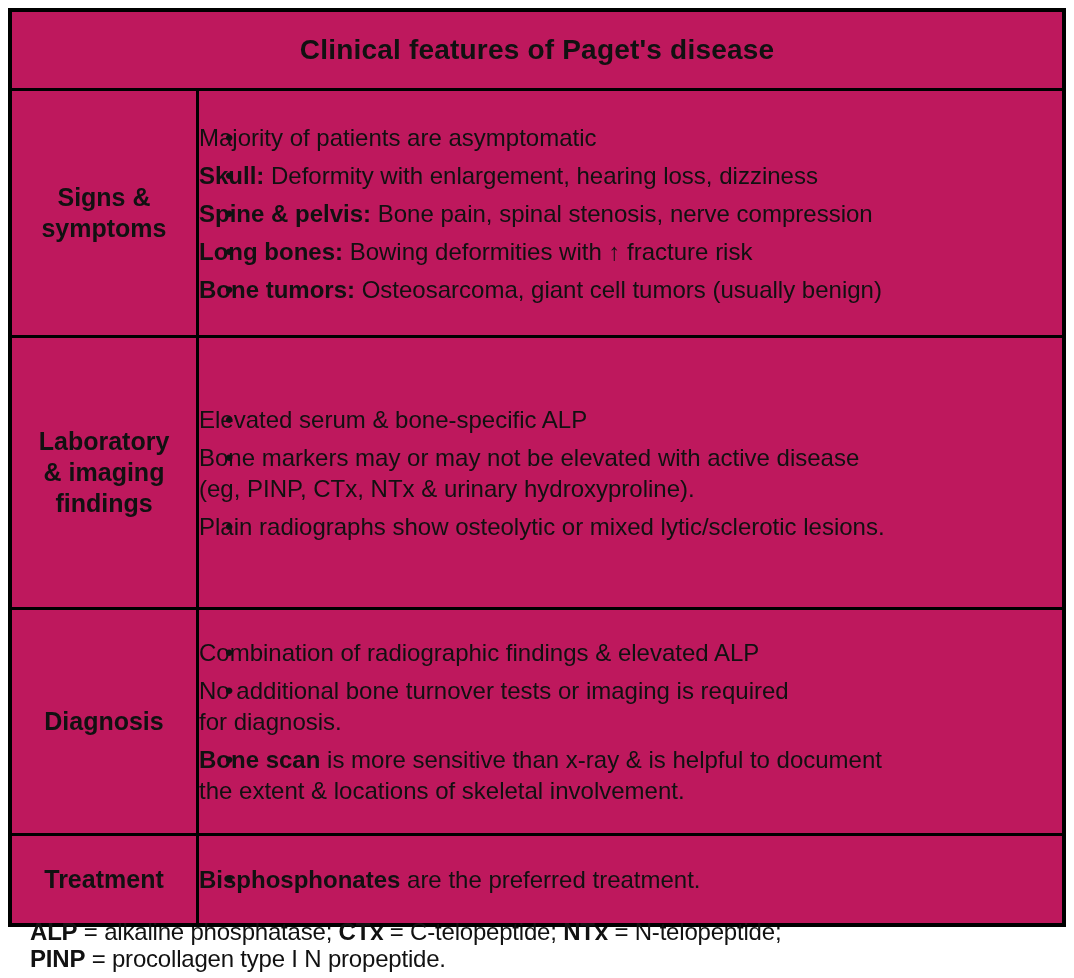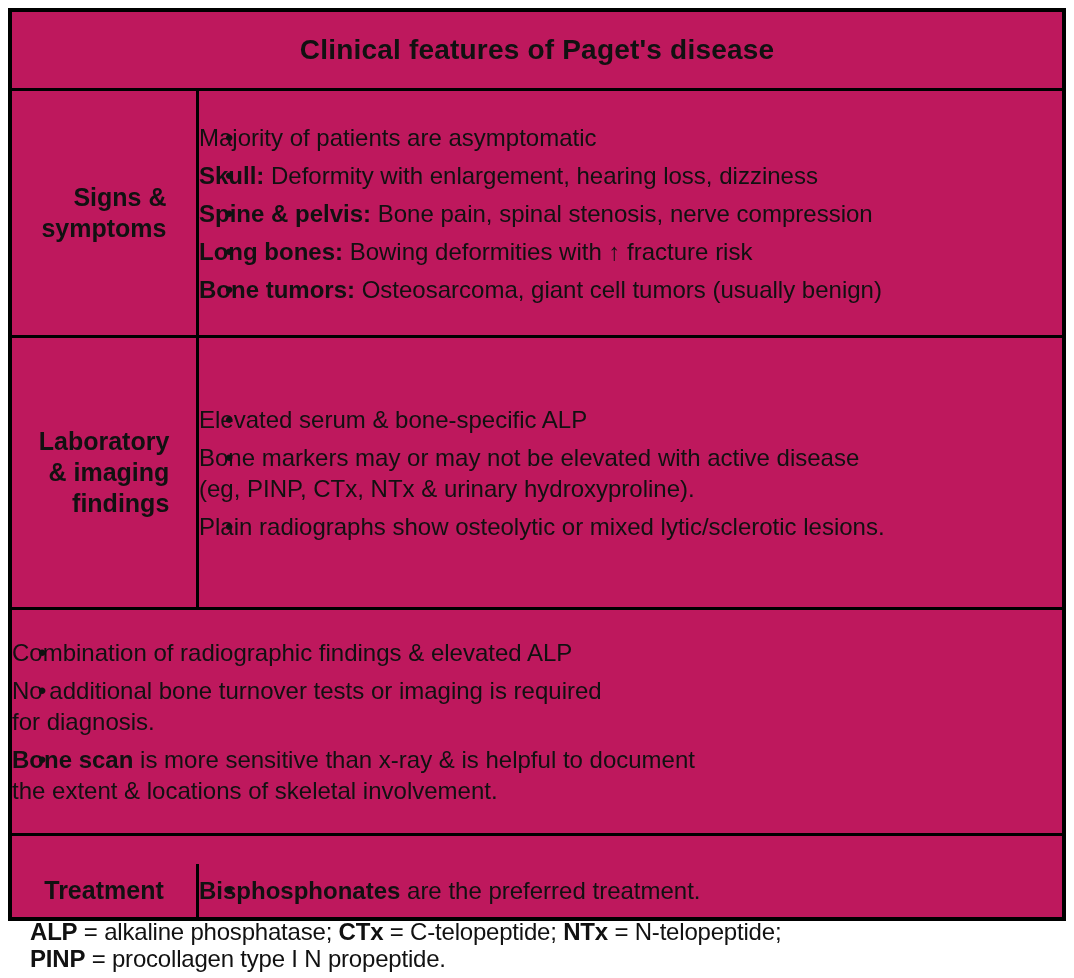--- a/index.html
+++ b/index.html
@@ -38,29 +38,29 @@
   }
   .t-row {
     display: flex;
     border-bottom: 3px solid #000000;
   }
   .t-row:last-child { border-bottom: none; }
   
   .t-row:nth-of-type(1) { height: 244px; }
   .t-row:nth-of-type(2) { height: 269px; }
   .t-row:nth-of-type(3) { height: 223px; }
-  .t-row:nth-of-type(4) { height: 53px; margin-top: 28px; }
+  .t-row:nth-of-type(4) { height: 87px; }
   .label-cell {
     width: 187px;
     flex: 0 0 187px;
     border-right: 3px solid #000000;
     display: flex;
     align-items: center;
     justify-content: center;
-    text-align: right;
+    text-align: center;
     font-weight: bold;
     font-size: 25px;
     line-height: 31px;
     white-space: pre-line;
     padding: 4px 6px;
     box-sizing: border-box;
   }
   .content-cell {
     flex: 1 1 auto;
     display: flex;
@@ -130,20 +130,21 @@
       <ul class="bullets">
               <li><span class="seg-regular">Elevated serum &amp; bone-specific ALP</span></li>
               <li><span class="seg-regular">Bone markers may or may not be elevated with active disease
 (eg, PINP, CTx, NTx &amp; urinary hydroxyproline).</span></li>
               <li><span class="seg-regular">Plain radiographs show osteolytic or mixed lytic/sclerotic lesions.</span></li>
             </ul>
     </div>
   </div>
 
   <div class="t-row">
+    <div class="label-cell">Diagnosis</div>
     <div class="content-cell">
       <ul class="bullets">
               <li><span class="seg-regular">Combination of radiographic findings &amp; elevated ALP</span></li>
               <li><span class="seg-regular">No additional bone turnover tests or imaging is required
 for diagnosis.</span></li>
               <li><span class="seg-bold">Bone scan</span><span class="seg-regular"> is more sensitive than x-ray &amp; is helpful to document
 the extent &amp; locations of skeletal involvement.</span></li>
             </ul>
     </div>
   </div>

